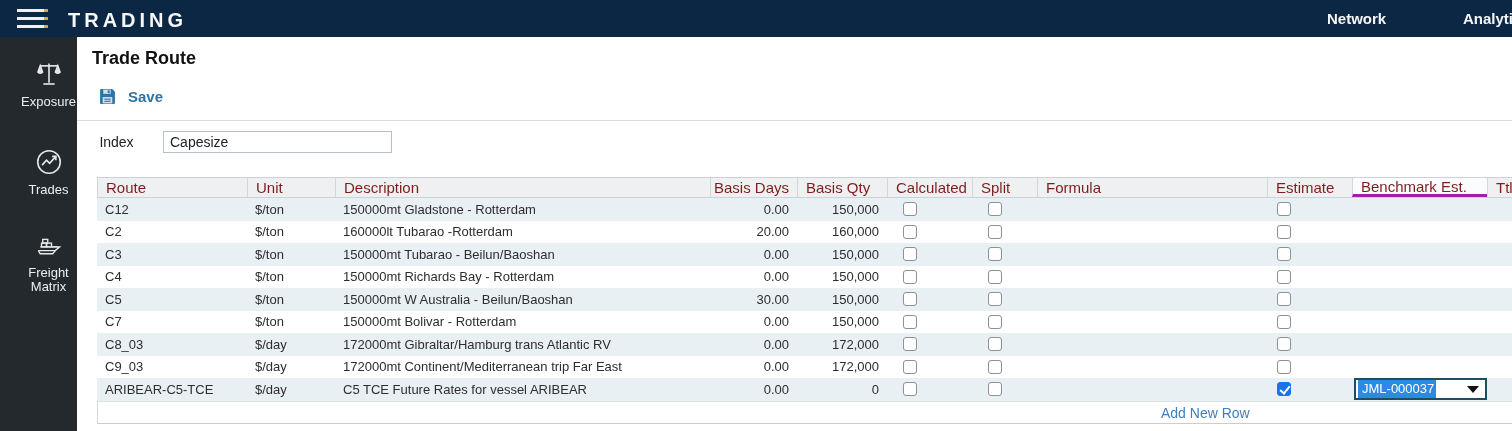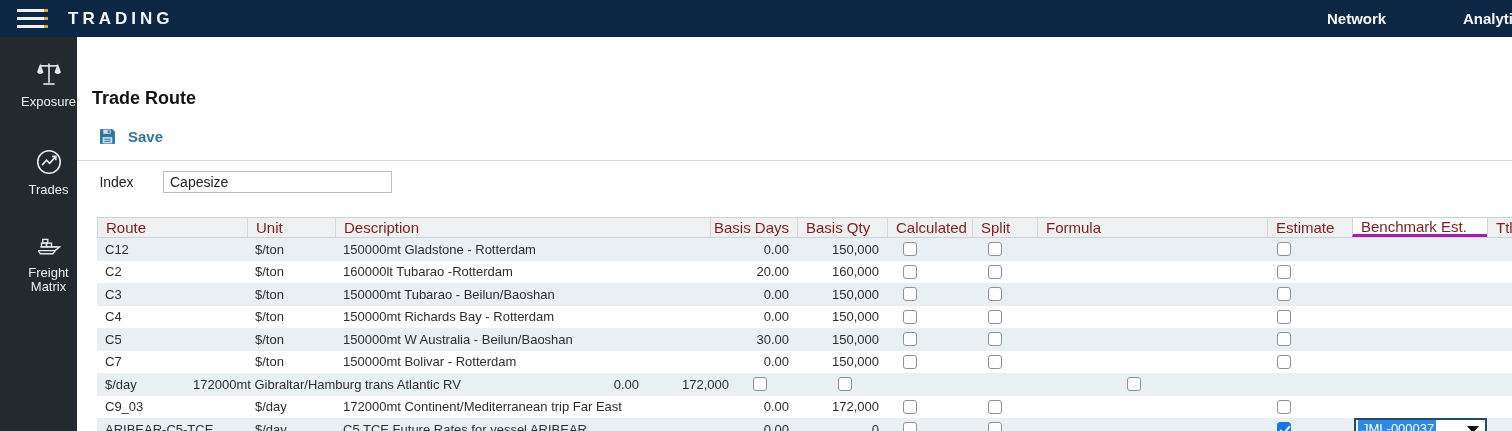--- a/index.html
+++ b/index.html
@@ -8,39 +8,39 @@
   .app { position:relative; width:1512px; height:431px; overflow:hidden; }
 
   
   .topbar { position:absolute; top:0; left:0; width:1512px; height:37px;
     background:#0b2743; display:flex; align-items:center; }
   .hamburger { position:absolute; left:17px; top:9px; width:31px; height:19px;
     display:flex; flex-direction:column; justify-content:space-between; cursor:pointer; }
   .hamburger .bar { height:3px; width:31px;
     background:linear-gradient(90deg,#eef1f4 0 27px,#d9a73e 27px 31px); }
   .topbar-title { position:absolute; left:68px; top:9px; color:#f5f7f9;
-    font-size:17px; font-weight:bold; letter-spacing:4px; }
+    font-size:20px; font-weight:bold; letter-spacing:4px; }
   .nav-link { position:absolute; top:10px; color:#f5f7f9; font-size:15px;
     font-weight:bold; white-space:nowrap; cursor:pointer; }
   .nav-network { left:1327px; }
   .nav-analytics { left:1463px; }
 
   
   .sidebar { position:absolute; top:37px; left:0; width:77px; height:394px;
     background:#24292d; color:#e6e8ea; }
   .side-item { position:absolute; left:0; width:77px; display:flex;
     flex-direction:column; align-items:center; cursor:pointer; text-align:center;padding-left:20px; }
   .side-item .icon { width:30px; height:30px; }
   .side-item .lbl { font-size:13px; margin-top:6px; line-height:14px; color:#eceef0; }
   .si-exposure { top:22px; }
   .si-trades { top:110px; }
   .si-freight { top:193px; }
 
   
-  .main { position:absolute; top:37px; left:77px; width:1435px; height:344px; background:#fff;margin-top:40px; }
+  .main { position:absolute; top:37px; left:77px; width:1435px; height:344px; background:#fff; }
   .page-title { position:absolute; left:15px; top:11px; font-size:18px;
     font-weight:bold; color:#111; }
   .save-btn { position:absolute; left:22px; top:51px; display:flex; align-items:center;
     gap:12px; color:#2e75a3; font-size:15px; font-weight:bold; cursor:pointer; }
   .divider { position:absolute; left:0; top:83px; width:1435px; height:0;
     border-top:1px solid #d8dcdf; }
 
   .index-row { position:absolute; left:0; top:94px; display:flex; align-items:center; }
   .index-label { display:inline-block; width:86px; text-align:center; font-size:14px;
     color:#222; padding-right:7px; }
@@ -307,20 +307,21 @@
             </div>
     <div class="td col-formula"></div>
     <div class="td col-est">
               <span class="checkbox"></span>
             </div>
     <div class="td col-bench"></div>
     <div class="td col-ttl"></div>
   </div>
 
   <div class="tr tbody-row odd">
+    <div class="td col-route">C8_03</div>
     <div class="td col-unit">$/day</div>
     <div class="td col-desc">172000mt Gibraltar/Hamburg trans Atlantic RV</div>
     <div class="td col-bdays num">0.00</div>
     <div class="td col-bqty num">172,000</div>
     <div class="td col-calc">
               <span class="checkbox"></span>
             </div>
     <div class="td col-split">
               <span class="checkbox"></span>
             </div>

